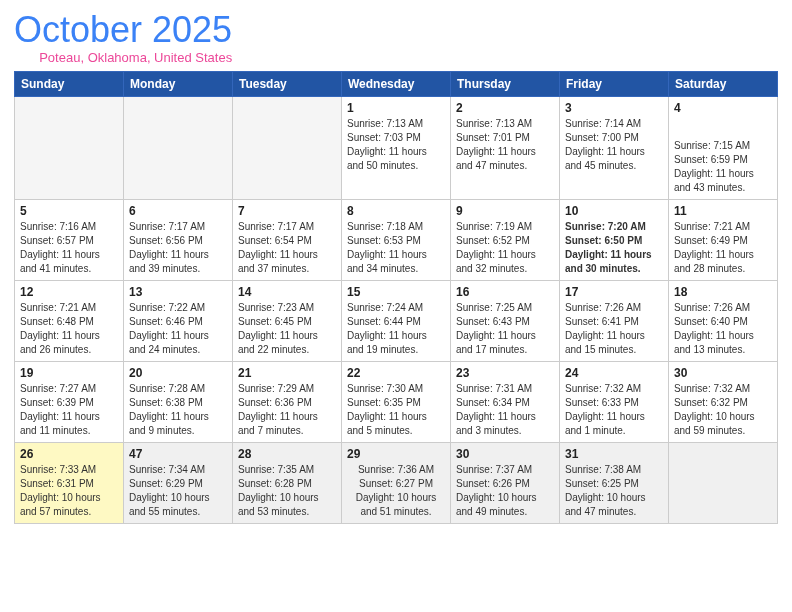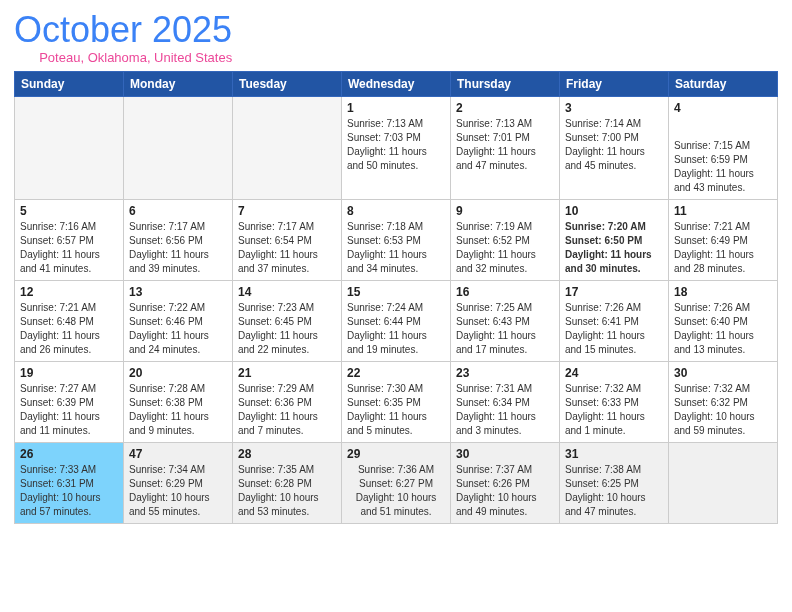--- a/index.html
+++ b/index.html
@@ -298,21 +298,21 @@
           </td>
           <td>
             <span class="day-num">30</span>
             <div class="day-info" style="white-space: pre-line;">Sunrise: 7:32 AM
 Sunset: 6:32 PM
 Daylight: 10 hours
 and 59 minutes.</div>
           </td>
         </tr>
         <tr style="background: rgb(240, 240, 240);">
-          <td style="background: #7dd3fc;">
+          <td style="background: #fef9c3;">
             <span class="day-num">26</span>
             <div class="day-info" style="white-space: pre-line;">Sunrise: 7:33 AM
 Sunset: 6:31 PM
 Daylight: 10 hours
 and 57 minutes.</div>
           </td>
           <td style="background: rgb(240, 240, 240);">
             <span class="day-num">47</span>
             <div class="day-info" style="white-space: pre-line;">Sunrise: 7:34 AM
 Sunset: 6:29 PM

